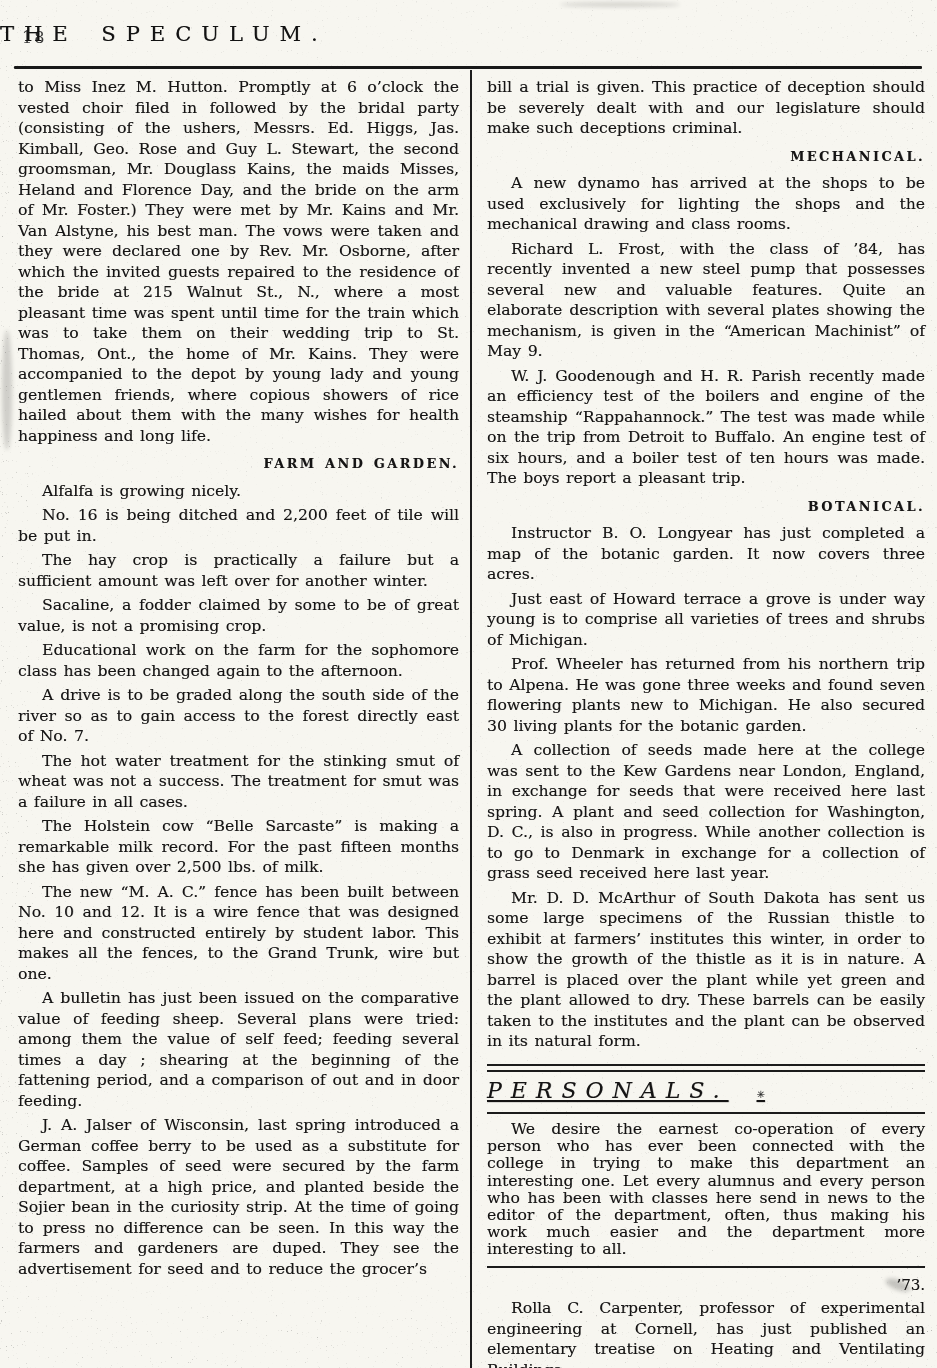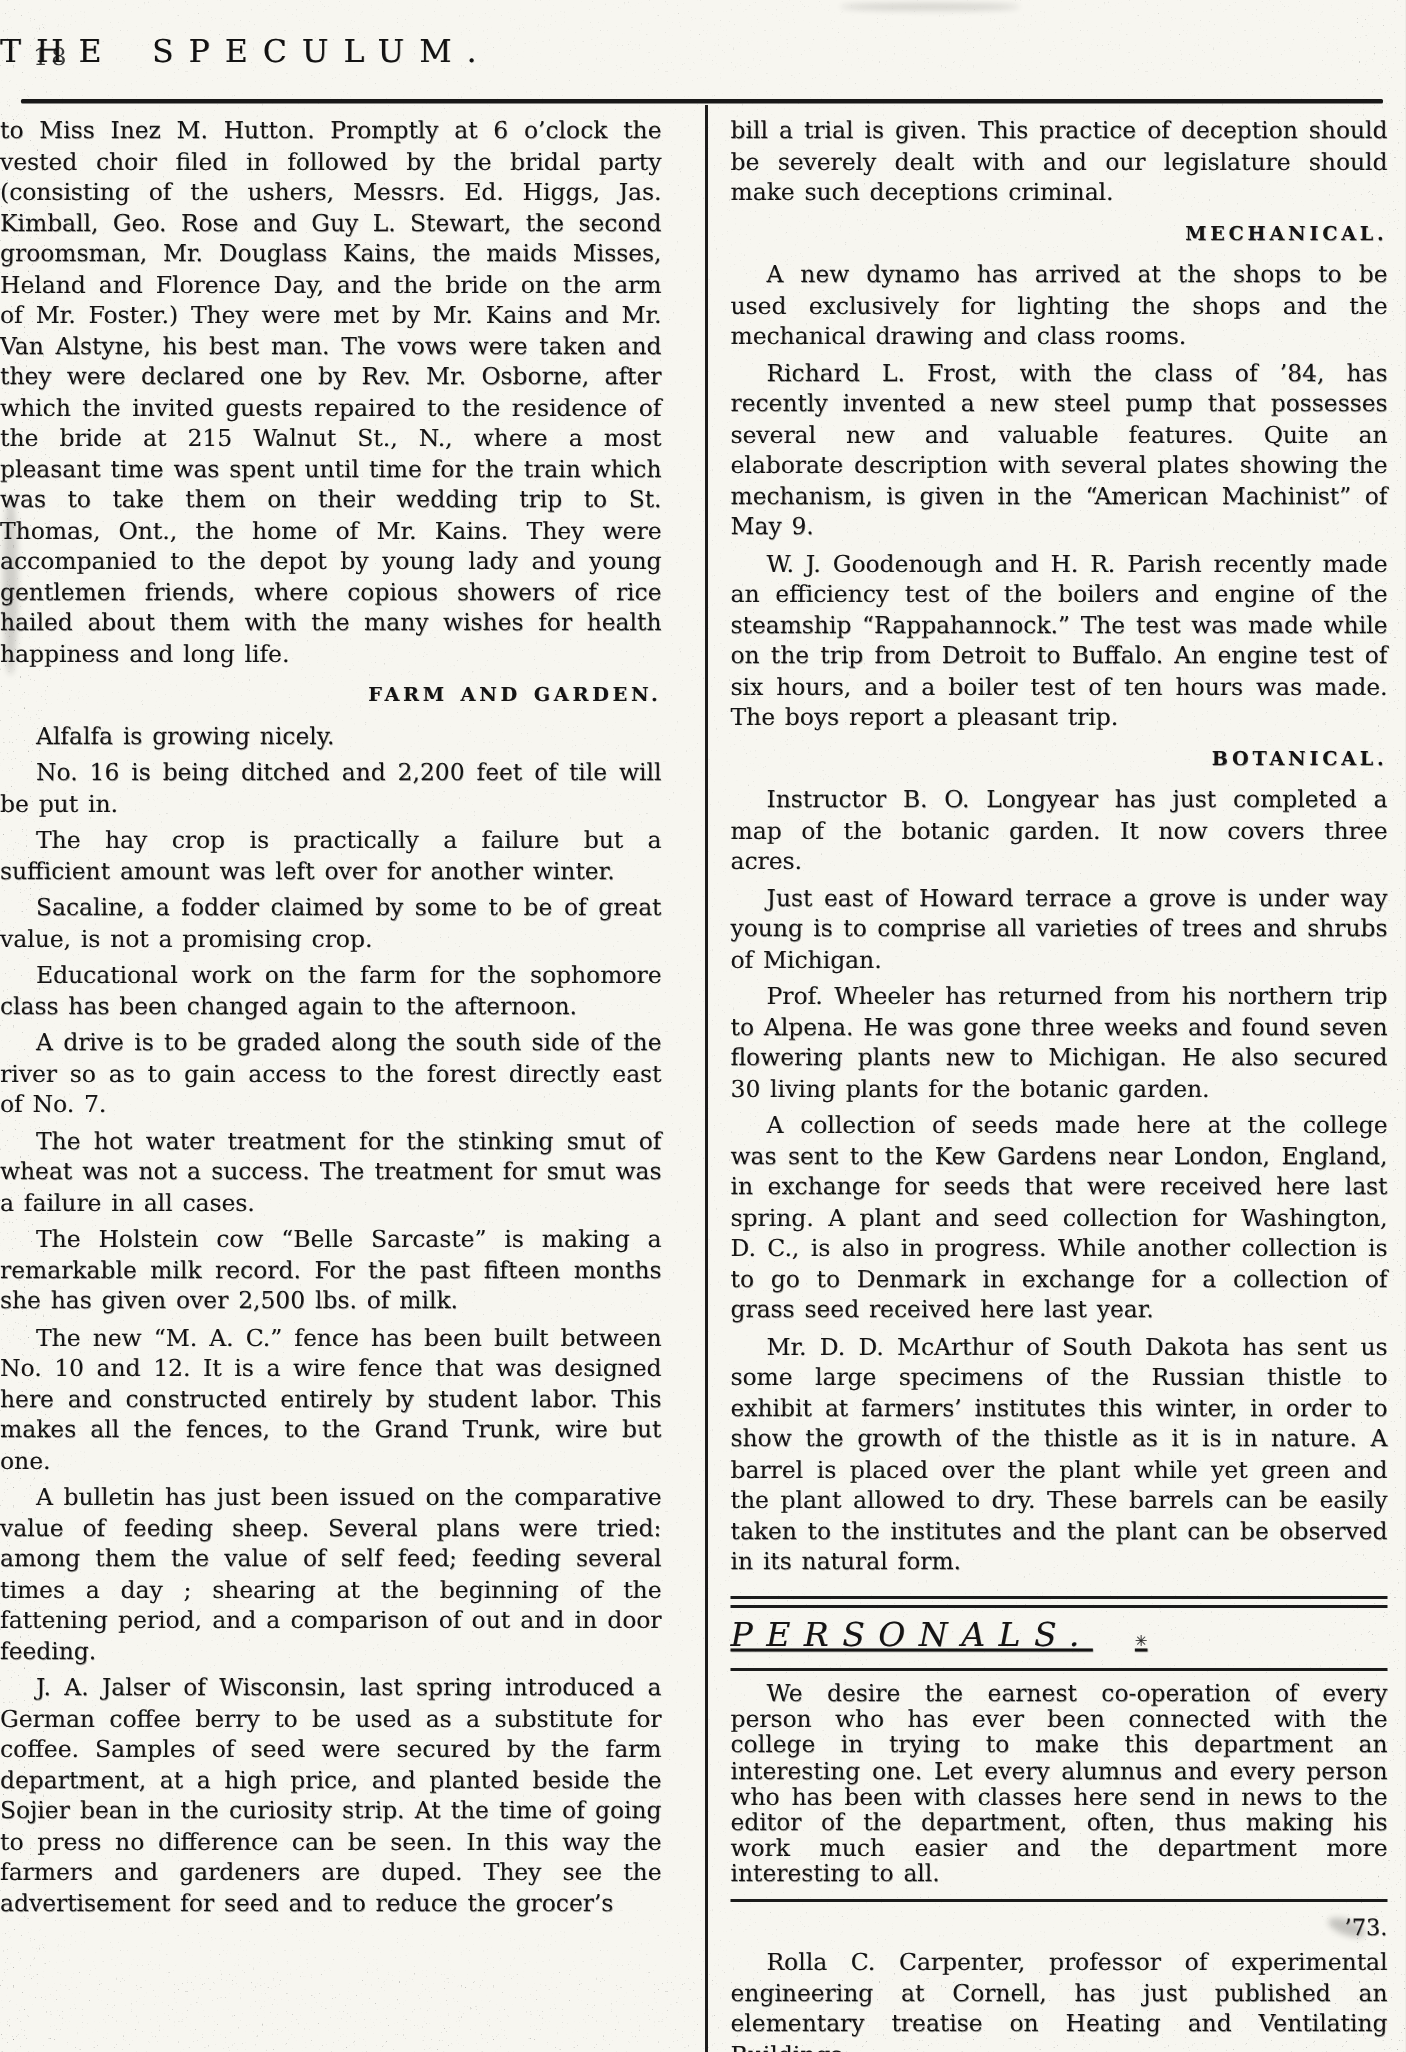--- a/index.html
+++ b/index.html
@@ -27,21 +27,21 @@
   
   .divider {
     position:absolute; top:70px; left:470px; width:2px; height:1298px;
     background:#1d1d1d;
   }
   .col {
     position:absolute; top:77px; text-align:justify;
     font-size:15.6px; line-height:20.5px; word-spacing:1.6px;
     text-shadow:0.35px 0.35px 0 rgba(15,15,15,.4);
   }
-  .col-left  { left:0;  width:441px; }
+  .col-left  { left:18px;  width:441px; }
   .col-right { left:487px; width:438px; }
   .col p.para { margin:0 0 4px 0; text-indent:24px; }
   .col p.cont { text-indent:0; }
   .col p.tight { line-height:17.2px; margin-bottom:3px; }
   .sec-heading {
     margin:8px 0 6px 0; text-align:right; text-indent:0;
     font-size:12.8px; font-weight:bold; letter-spacing:2.5px;
   }
   .rule { height:2px; background:#1b1b1b; margin:7px 0; }
   .rule-double {

